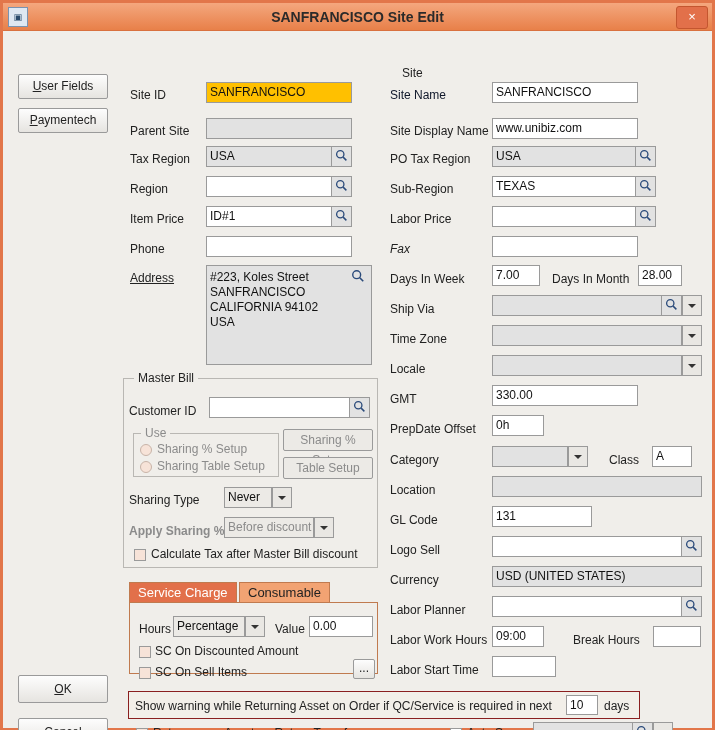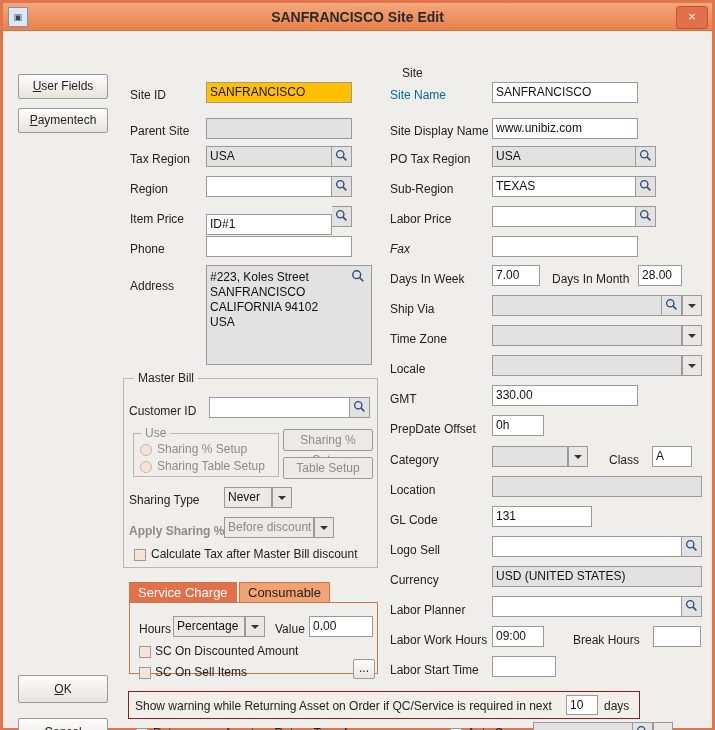--- a/index.html
+++ b/index.html
@@ -68,21 +68,21 @@
     height: 697px;
     background: #f0eeea;
   }
   
   .lbl {
     position: absolute;
     color: #222;
     font-size: 12px;
     white-space: nowrap;
   }
-  .lbl-blue { color: #0369a1; }
+  .lbl-blue { color: #0f172a; }
   .fld {
     position: absolute;
     box-sizing: border-box;
     border: 1px solid #9a9a9a;
     background: #fff;
     font-family: "Liberation Sans", sans-serif;
     font-size: 12px;
     padding: 1px 3px;
     line-height: 17px;
     color: #111;
@@ -234,32 +234,32 @@
     <div class="lbl" style="left:127px; top:151px;">Region</div>
     <div class="fld" style="left:203px; top:145px; width:126px; height:21px;"></div>
     <div class="mag" style="left:329px; top:145px; height:21px;">
       <svg width="13" height="13" viewBox="0 0 16 16">
           <circle cx="6.5" cy="6.5" r="4.5" fill="none" stroke="#2a4a7a" stroke-width="1.6"></circle>
           <line x1="10" y1="10" x2="14" y2="14" stroke="#2a4a7a" stroke-width="1.8"></line>
         </svg>
     </div>
 
     <div class="lbl" style="left:127px; top:181px;">Item Price</div>
-    <div class="fld" style="left:203px; top:175px; width:126px; height:21px;margin-top:8px;">ID#1</div>
+    <div class="fld" style="left:203px; top:175px; width:126px; height:21px;">ID#1</div>
     <div class="mag" style="left:329px; top:175px; height:21px;">
       <svg width="13" height="13" viewBox="0 0 16 16">
           <circle cx="6.5" cy="6.5" r="4.5" fill="none" stroke="#2a4a7a" stroke-width="1.6"></circle>
           <line x1="10" y1="10" x2="14" y2="14" stroke="#2a4a7a" stroke-width="1.8"></line>
         </svg>
     </div>
 
     <div class="lbl" style="left:127px; top:211px;">Phone</div>
     <div class="fld" style="left:203px; top:205px; width:146px; height:21px;"></div>
 
-    <div class="lbl" style="left:127px; top:248px;">Address</div>
+    <div class="lbl" style="left:127px; top:240px;text-decoration:underline;">Address</div>
     <div class="fld gray multiline" style="left:203px; top:234px; width:166px; height:100px; padding-top:4px;">#223, Koles Street
 SANFRANCISCO
 CALIFORNIA 94102
 USA</div>
     <div style="position:absolute; left:348px; top:238px;">
       <svg width="14" height="14" viewBox="0 0 16 16">
           <circle cx="6.5" cy="6.5" r="4.5" fill="none" stroke="#2a4a7a" stroke-width="1.6"></circle>
           <line x1="10" y1="10" x2="14" y2="14" stroke="#2a4a7a" stroke-width="1.8"></line>
         </svg>
     </div>

